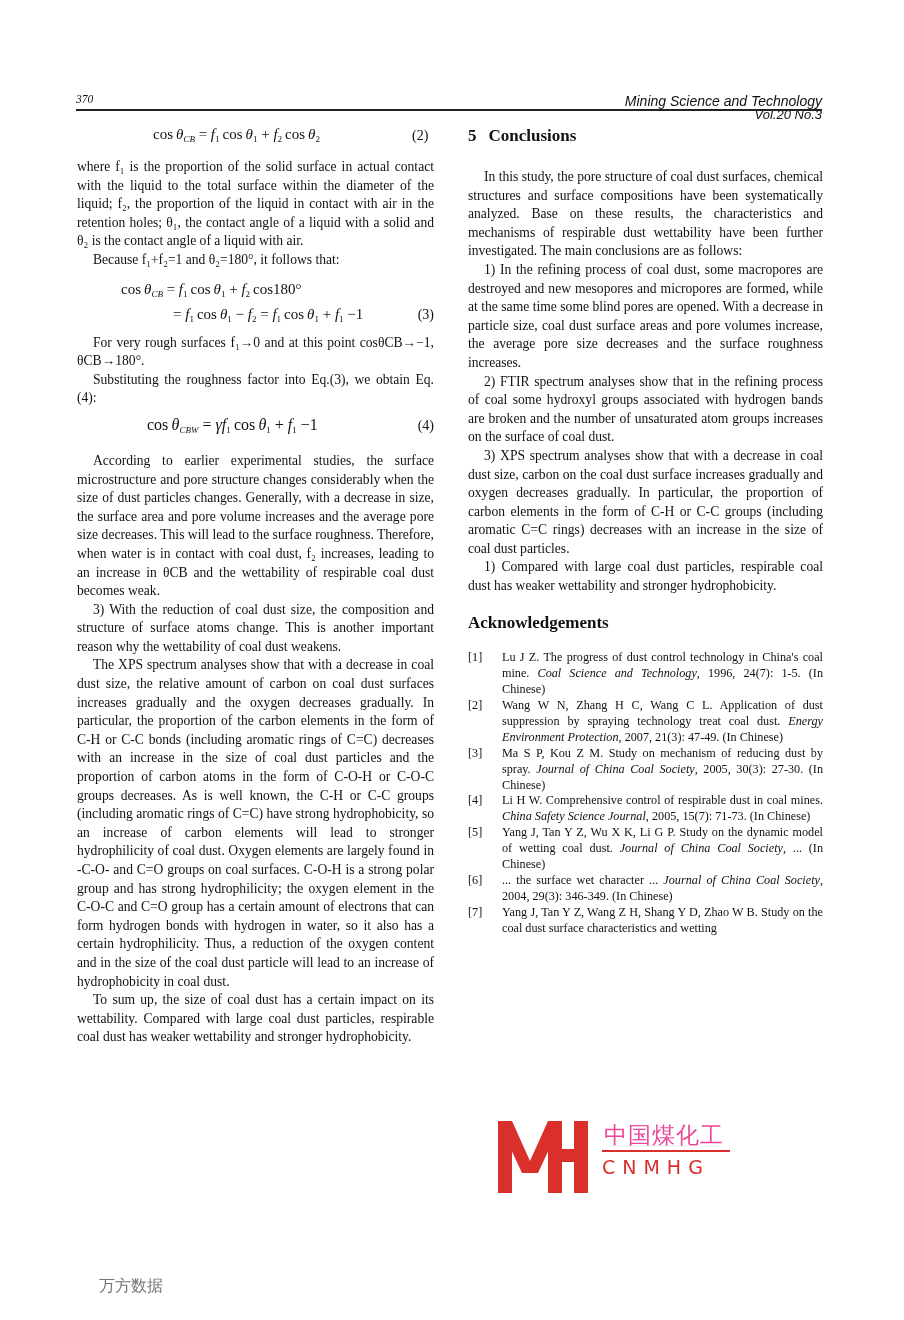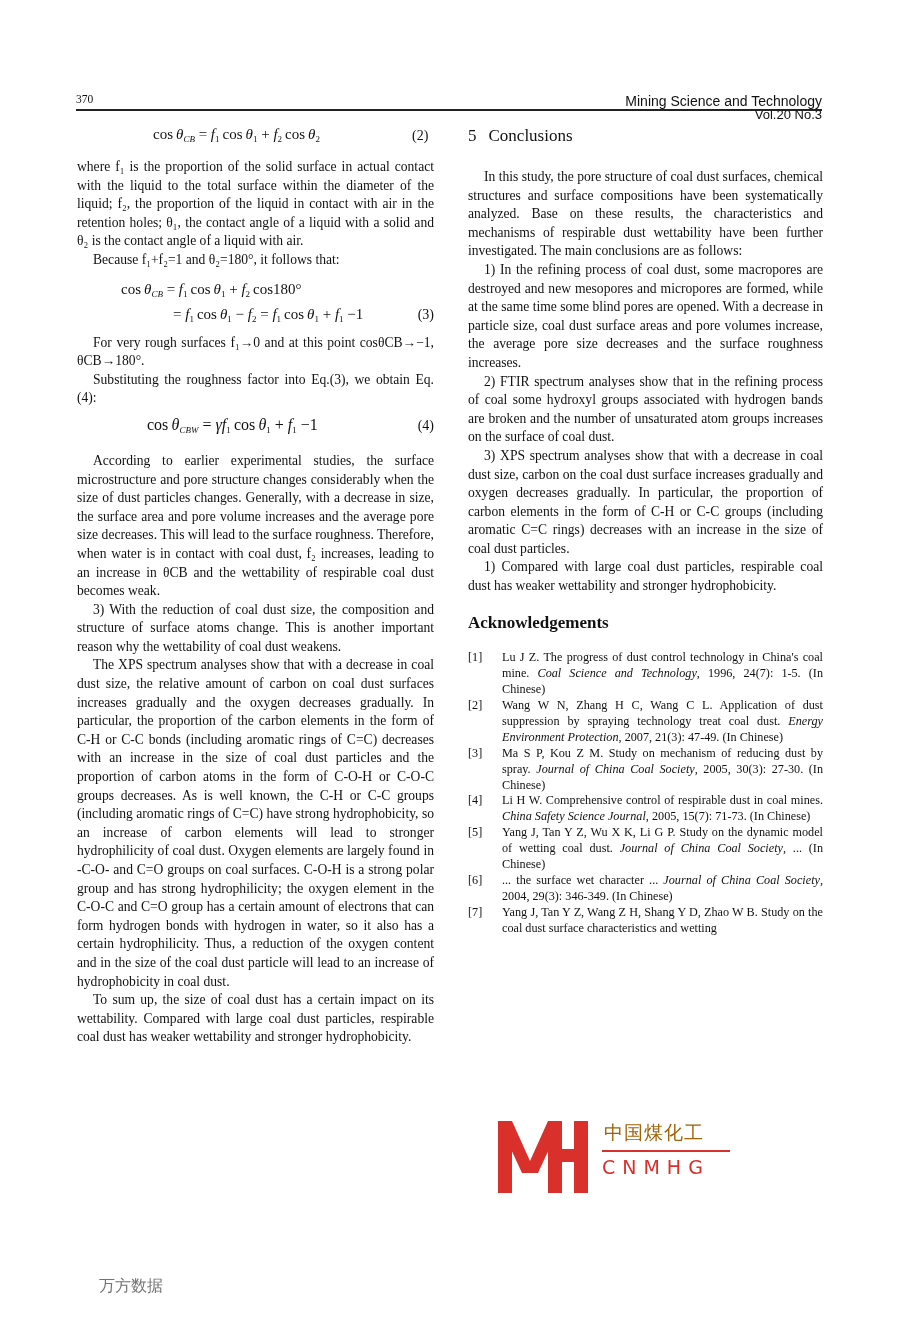--- a/index.html
+++ b/index.html
@@ -1,46 +1,46 @@
 <!DOCTYPE html>
 <html><head>
 <meta charset="utf-8">
 <style>
   html, body { margin:0; padding:0; background:#ffffff; }
   body { width:904px; height:1320px; position:relative; overflow:hidden;
          font-family:"Liberation Serif","DejaVu Serif",serif; color:#111; }
   .hdr { position:absolute; left:76px; top:93px; width:746px; height:16px;
-         font-size:11.5px; }
+         font-size:11.5px;font-style:italic; }
   .hdr .pg { position:absolute; left:0; top:0; }
   .hdr .jt { position:absolute; left:0; right:0; top:0; text-align:right; font-family:"Liberation Sans",sans-serif; font-size:14px; }
   .hdr .vol { position:absolute; right:0; top:0; font-family:"Liberation Sans",sans-serif; font-size:13px;margin-top:14px;}
   .hdr-rule { position:absolute; left:76px; top:109px; width:746px; height:1.5px; background:#222; }
   .col { position:absolute; font-size:13.6px; line-height:18.6px; text-align:justify; }
   .col.left { left:77px; top:158px; width:357px; }
   .col.right { left:468px; top:168px; width:355px; }
   p { margin:0; text-indent:16px; }
   p.noind { text-indent:0; }
   .eq { position:relative; height:20px; margin:8px 0 10px 0; font-size:15px; }
   .eq .body { position:absolute; white-space:nowrap; }
   .eq .num { position:absolute; right:0; font-size:14px; }
   i { font-style:italic; }
   sub { font-size:9px; vertical-align:-3px;font-family:Liberation Serif, serif; }
-  .sec { position:absolute; left:468px; top:126px; font-weight:normal; font-size:17px; }
+  .sec { position:absolute; left:468px; top:126px; font-weight:bold; font-size:17px; }
   .sec .n { margin-right:12px; }
   .ack { font-weight:bold; font-size:17px; margin:18px 0 18px 0; text-indent:0; }
   .refh { font-weight:bold; font-size:17px; text-align:center; margin:18px 0 16px 0; }
   .refs { font-size:12.2px; line-height:15.9px; }
   .ref { position:relative; padding-left:34px; text-align:justify; }
   .ref .rn { position:absolute; left:0; top:0; }
   .eq1 { position:absolute; left:153px; top:126px; font-size:15px; white-space:nowrap; }
   .eq1num { position:absolute; left:412px; top:128px; font-size:14px; }
   .footer { position:absolute; left:99px; top:1276px; font-family:"DejaVu Sans",sans-serif; font-size:16px; color:#737373;text-align:right; }
   .wm { position:absolute; left:498px; top:1118px; width:240px; height:78px; pointer-events:none; }
   .wm .m { position:absolute; left:0; top:3px; width:90px; height:72px; }
-  .wm .cn { position:absolute; left:104px; top:2px; font-family:"DejaVu Sans",sans-serif; font-size:19px; color:#a16207; letter-spacing:1px; background:#fff; padding:0 2px; }
+  .wm .cn { position:absolute; left:104px; top:2px; font-family:"DejaVu Sans",sans-serif; font-size:23px; color:#ec4899; letter-spacing:1px; background:#fff; padding:0 2px; }
   .wm .line { position:absolute; left:104px; top:32px; width:128px; height:2px; background:#d9302b; }
   .wm .en { position:absolute; left:104px; top:38px; font-family:"DejaVu Sans",sans-serif; font-size:19px; color:#d9302b; letter-spacing:7px; background:rgba(255,255,255,0.85); }
 </style>
 </head>
 <body>
 
 <div class="hdr">
   <span class="pg">370</span>
   <span class="jt">Mining Science and Technology</span>
   <span class="vol">Vol.20  No.3</span>

